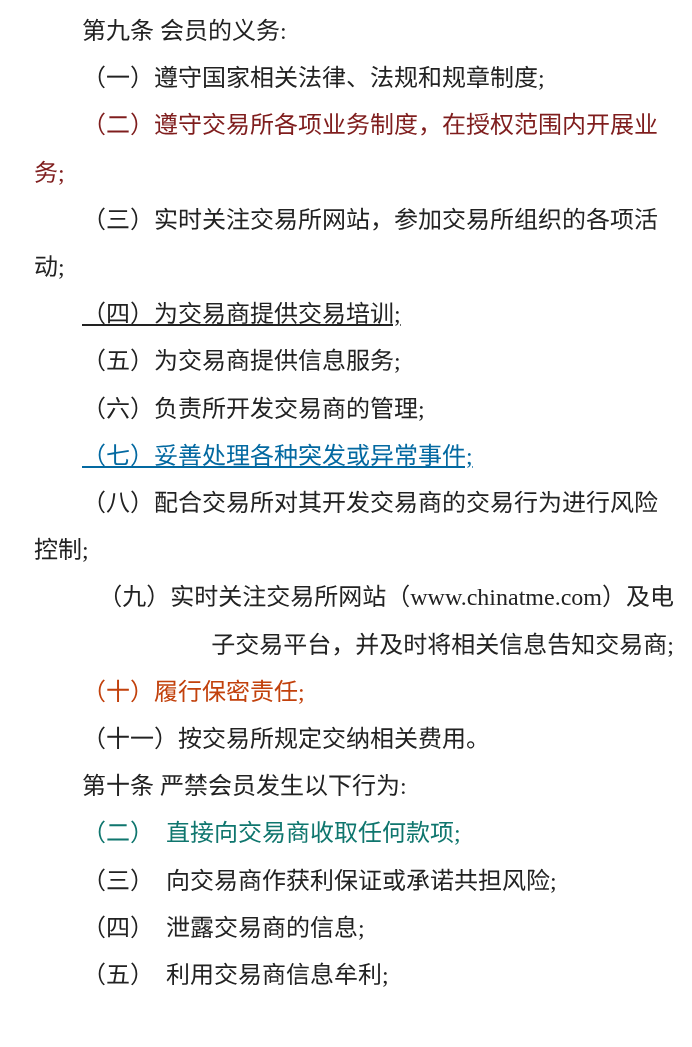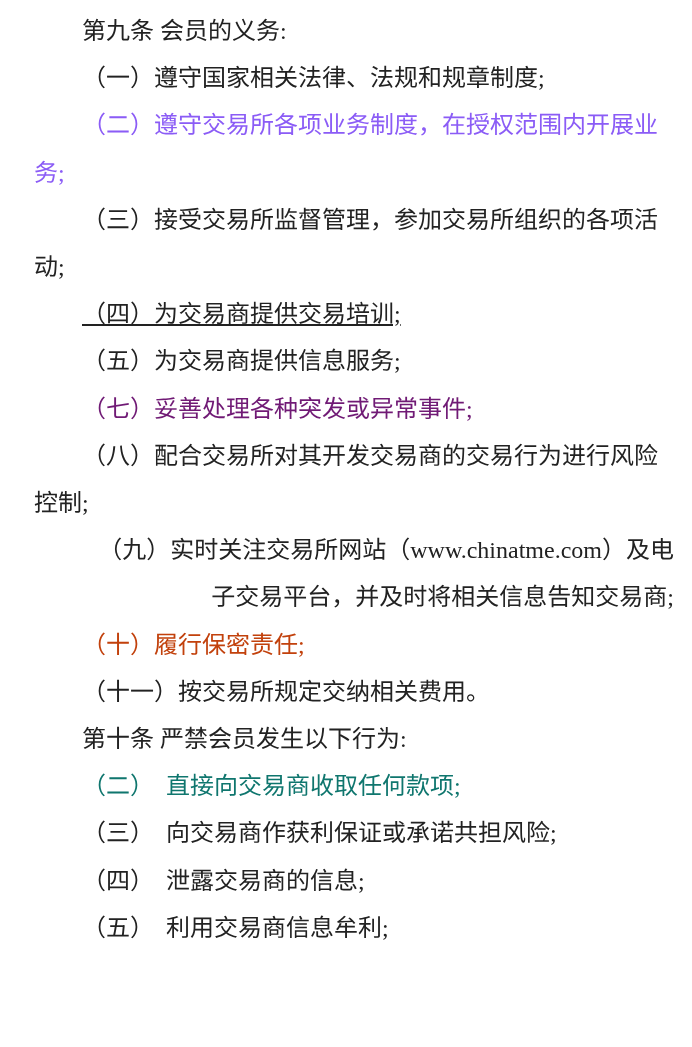--- a/index.html
+++ b/index.html
@@ -32,25 +32,26 @@
     word-break: break-all;
     line-break: anywhere;
   }
 </style>
 </head>
 <body style="background: rgb(255, 255, 255);">
 
 <div class="page" id="articles" style="background: rgb(255, 255, 255);">
     <p class="para" style="color: rgb(34, 34, 34);">第九条 会员的义务:</p>
     <p class="para" style="color: rgb(34, 34, 34);">（一）遵守国家相关法律、法规和规章制度;</p>
-    <p class="para" style="color: #8b5cf6;">（二）遵守交易所各项业务制度，在授权范围内开展业务;</p>
-    <p class="para" style="color: rgb(34, 34, 34);">（三）接受交易所监督管理，参加交易所组织的各项活动;</p>
+    <p class="para" style="color: #7f1d1d;">（二）遵守交易所各项业务制度，在授权范围内开展业务;</p>
+    <p class="para" style="color: rgb(34, 34, 34);">（三）实时关注交易所网站，参加交易所组织的各项活动;</p>
     <p class="para" style="color: rgb(34, 34, 34); text-decoration: underline;">（四）为交易商提供交易培训;</p>
     <p class="para" style="color: rgb(34, 34, 34);">（五）为交易商提供信息服务;</p>
-    <p class="para" style="color: #701a75;">（七）妥善处理各种突发或异常事件;</p>
+    <p class="para" style="color: rgb(34, 34, 34);">（六）负责所开发交易商的管理;</p>
+    <p class="para" style="color: #0369a1; text-decoration: underline;">（七）妥善处理各种突发或异常事件;</p>
     <p class="para" style="color: rgb(34, 34, 34);">（八）配合交易所对其开发交易商的交易行为进行风险控制;</p>
     <p class="para" style="color: rgb(34, 34, 34); text-align: right;">（九）实时关注交易所网站（www.chinatme.com）及电子交易平台，并及时将相关信息告知交易商;</p>
     <p class="para" style="color: #c2410c;">（十）履行保密责任;</p>
     <p class="para" style="color: rgb(34, 34, 34);">（十一）按交易所规定交纳相关费用。</p>
     <p class="para" style="color: rgb(34, 34, 34);">第十条 严禁会员发生以下行为:</p>
     <p class="para" style="color: #0f766e;">（二）　直接向交易商收取任何款项;</p>
     <p class="para" style="color: rgb(34, 34, 34);">（三）　向交易商作获利保证或承诺共担风险;</p>
     <p class="para" style="color: rgb(34, 34, 34);">（四）　泄露交易商的信息;</p>
     <p class="para" style="color: rgb(34, 34, 34);">（五）　利用交易商信息牟利;</p>
   </div>

